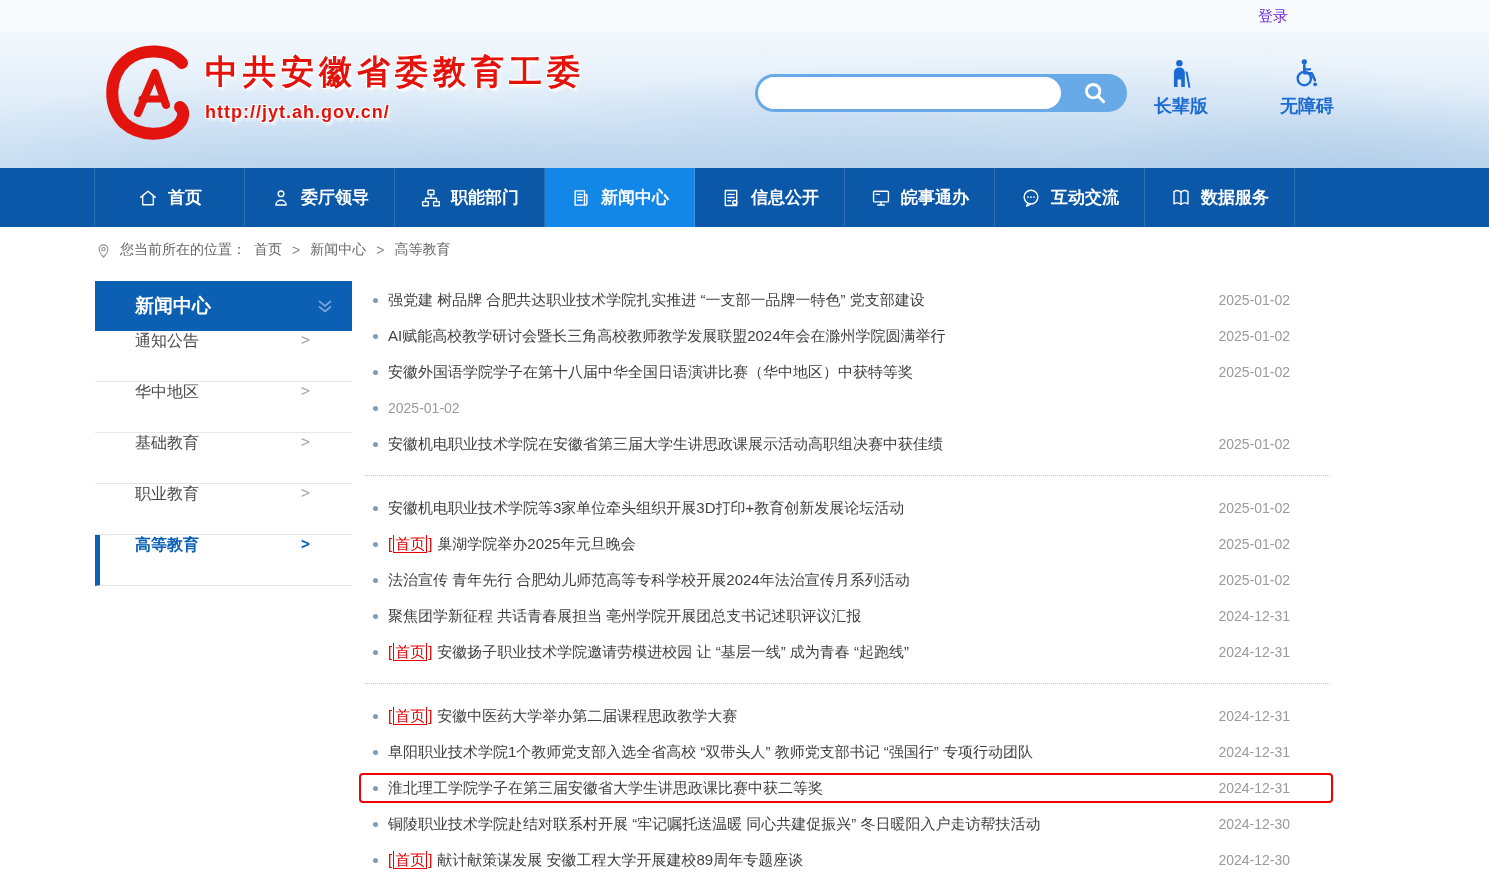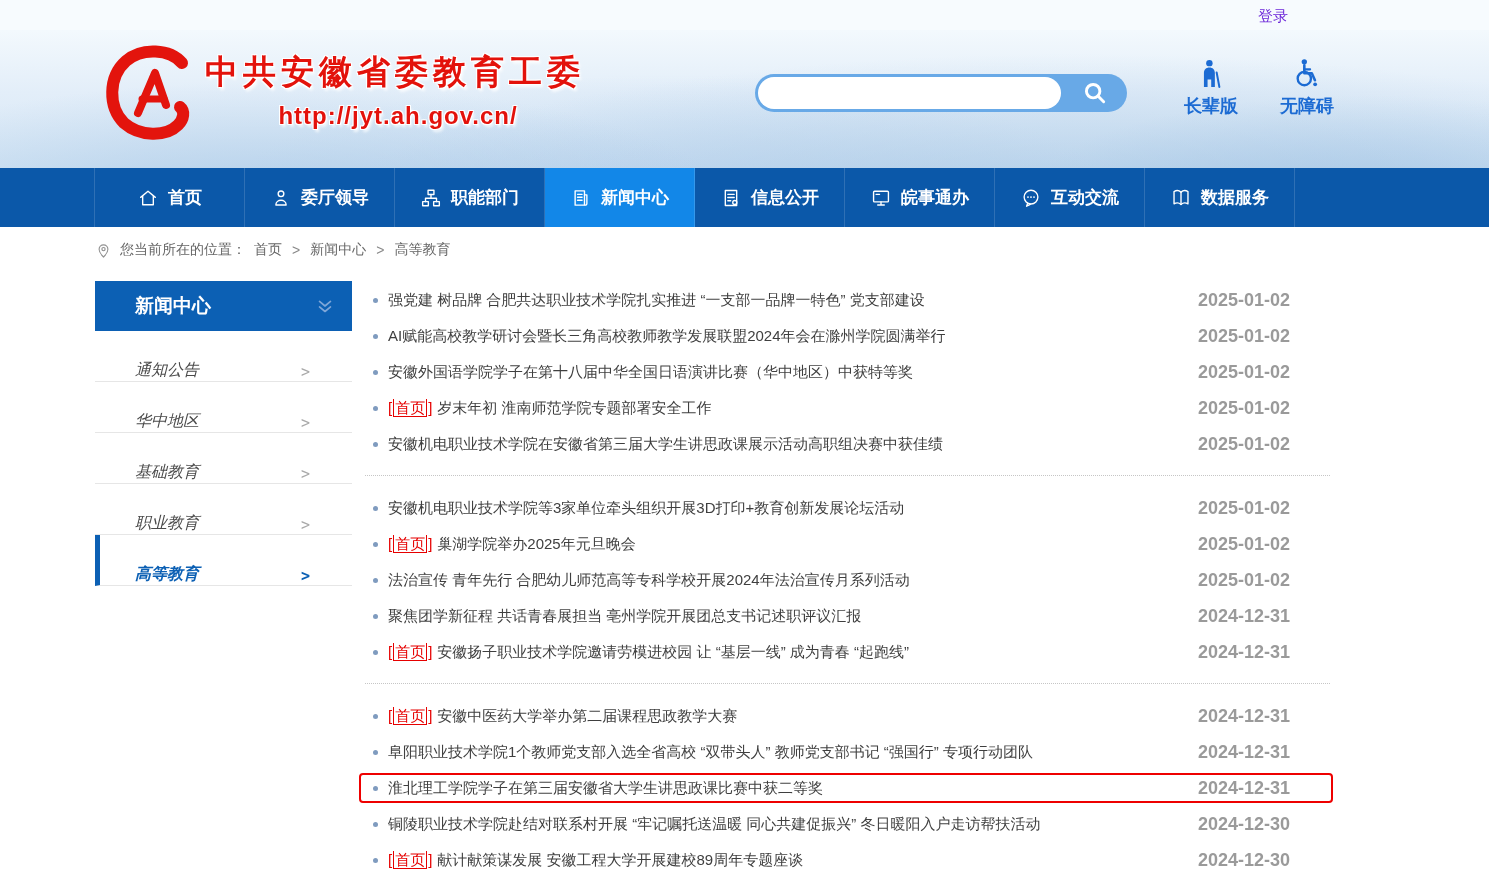--- a/index.html
+++ b/index.html
@@ -21,33 +21,33 @@
       radial-gradient(ellipse 680px 190px at 45% 122%, rgba(196,218,240,.9), rgba(196,218,240,0) 65%),
       radial-gradient(ellipse 520px 150px at 92% 118%, rgba(177,206,234,.8), rgba(177,206,234,0) 65%); }
 
   .logo { position:absolute; left:100px; top:8px; width:100px; height:116px; }
   .logo path { stroke:#e3140d; fill:none; stroke-linecap:round; }
   .brand { position:absolute; left:205px; top:12px; width:386px;margin-top:8px; }
   .brand-l1,.brand-l2,.brand-url { color:#e3120b; font-weight:bold; white-space:nowrap;
     text-shadow:1px 1px 0 #fff,-1px -1px 0 #fff,1px -1px 0 #fff,-1px 1px 0 #fff,2px 3px 3px rgba(255,255,255,.85); }
   .brand-l1 { font-size:33px; letter-spacing:5px; }
   .brand-l2 { font-size:34px; letter-spacing:36px; margin-right:-36px; margin-top:8px; }
-  .brand-url { font-size:24px; text-align:center; margin-top:7px; letter-spacing:1px; }
+  .brand-url { font-size:18px; margin-top:7px; letter-spacing:1px; }
 
   .search { position:absolute; left:755px; top:44px; width:372px; height:38px;
     background:#68a9e7; border-radius:19px; }
   .search input { position:absolute; left:3px; top:3px; width:303px; height:32px; border:none; outline:none;
     border-radius:16px; background:#fff; padding:0 14px; font-size:15px; color:#333; }
   .search-btn { position:absolute; right:0; top:0; width:64px; height:38px; background:transparent;
     border:none; cursor:pointer; }
   .search-btn svg { position:absolute; right:19px; top:6px; width:26px; height:26px; stroke:#fff;
     stroke-width:2.7; fill:none; stroke-linecap:round; }
 
   .tool { position:absolute; top:28px; width:70px; text-align:center; cursor:pointer; }
-  .tool-elder { left:1176px; } .tool-access { left:1272px; }
+  .tool-elder { left:1146px; } .tool-access { left:1272px; }
   .tool svg { width:30px; height:30px; display:inline-block; }
   .tool .lbl { display:block; margin-top:2px; font-size:18px; font-weight:bold; color:#1c6bd3; }
   .ic-blue-fill { fill:#1c6bd3; stroke:none; }
   .ic-blue-stroke { fill:none; stroke:#1c6bd3; stroke-linecap:round; stroke-linejoin:round; }
 
   
   .nav { position:absolute; left:0; top:168px; width:100%; height:59px; background:#0b58a9; display:flex; }
   .nav-spacer { width:95px; border-right:1px solid rgba(255,255,255,.15); }
   .nav-item { width:150px; height:59px; display:flex; align-items:center; justify-content:center; gap:9px;
     color:#fff; font-size:17px; font-weight:bold; border-right:1px solid rgba(255,255,255,.15); cursor:pointer; }
@@ -62,37 +62,37 @@
   .breadcrumb svg { width:17px; height:17px; stroke:#909090; fill:none; stroke-width:1.6; }
   .breadcrumb a { color:#666; text-decoration:none; cursor:pointer; }
   .crumb-sep { color:#888; margin:0 2px; }
 
   
   .sidebar { position:absolute; left:95px; top:281px; width:257px; }
   .side-head { height:50px; background:#0c60b4; color:#fff; font-size:19px; font-weight:bold;
     display:flex; align-items:center; padding-left:40px; position:relative; }
   .side-head svg { position:absolute; right:16px; top:14px; width:22px; height:22px;
     stroke:#7ea6d8; fill:none; stroke-width:1.8; stroke-linecap:round; stroke-linejoin:round; }
-  .side-item { height:51px; display:flex; align-items:flex-end; padding-left:40px;
-    border-bottom:1px solid #e6e6e6; font-size:16px; color:#4a4a4a; cursor:pointer; position:relative; background:#fff;font-style:italic; }
+  .side-item { height:51px; display:flex; align-items:flex-start; padding-left:40px;
+    border-bottom:1px solid #e6e6e6; font-size:16px; color:#4a4a4a; cursor:pointer; position:relative; background:#fff; }
   .side-item .chev { position:absolute; right:42px; color:#a9a9a9; font-size:15px;
     font-family:"DejaVu Sans Mono",monospace; }
   .side-item.active { color:#0c60b4; font-weight:bold; border-left:5px solid #0c60b4; padding-left:35px; }
   .side-item.active .chev { color:#0c60b4; font-weight:bold; }
 
   
   .news { position:absolute; left:365px; top:282px; width:965px; }
   .group { padding-bottom:13px; margin-bottom:14px; border-bottom:1px dotted #c6c6c6; }
   .row { position:relative; height:36px; display:flex; align-items:center; padding-right:40px; }
   .dot { width:5px; height:5px; border-radius:50%; background:#7f9bbf; margin:0 10px 0 8px; flex:none; }
   .row a.title { flex:1; font-size:15px; color:#3f3f3f; text-decoration:none; cursor:pointer;
     white-space:nowrap; overflow:hidden; }
   .tag { color:#e60000; margin-right:5px; }
   .tag b { font-weight:normal; border:1px solid #e60000; padding:0 1px; margin:0 1px; }
-  .date { font-size:18px; color:#9a9a9a; flex:none;font-weight:bold; }
+  .date { font-size:14px; color:#9a9a9a; flex:none; }
   .row.highlight::after { content:""; position:absolute; left:-6px; right:-3px; top:3px; bottom:3px;
     border:2px solid #ee0000; border-radius:4px; pointer-events:none; }
 </style>
 </head>
 <body>
 
 <div class="page">
 
   <div class="topbar">
     <a class="login">登录</a>
@@ -271,21 +271,20 @@
           <a class="title"><span>AI赋能高校教学研讨会暨长三角高校教师教学发展联盟2024年会在滁州学院圆满举行</span></a>
           <span class="date">2025-01-02</span>
         </div>
         <div class="row">
           <span class="dot"></span>
           <a class="title"><span>安徽外国语学院学子在第十八届中华全国日语演讲比赛（华中地区）中获特等奖</span></a>
           <span class="date">2025-01-02</span>
         </div>
         <div class="row">
           <span class="dot"></span>
-          <a class="title"><span class="tag"><b>首页</b></span><span>岁末年初 淮南师范学院专题部署安全工作</span></a>
           <span class="date">2025-01-02</span>
         </div>
         <div class="row">
           <span class="dot"></span>
           <a class="title"><span>安徽机电职业技术学院在安徽省第三届大学生讲思政课展示活动高职组决赛中获佳绩</span></a>
           <span class="date">2025-01-02</span>
         </div>
       </div>
     <div class="group">
 

